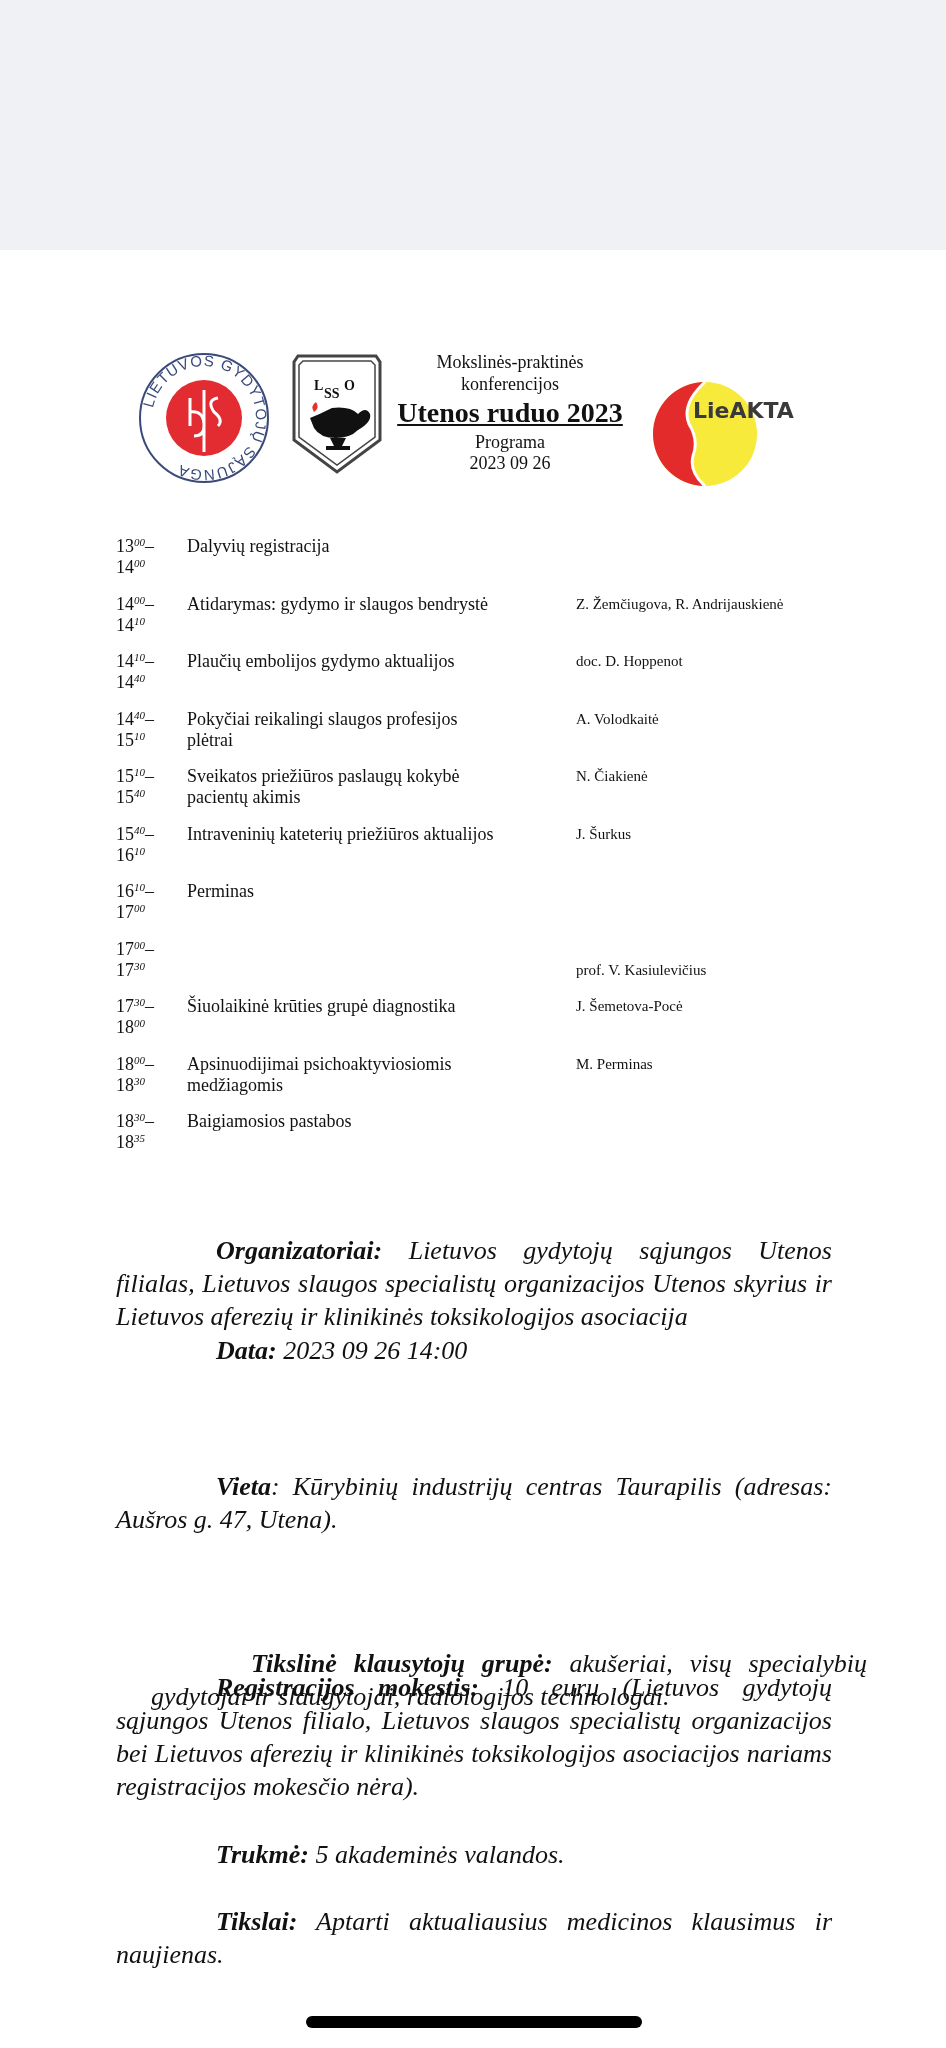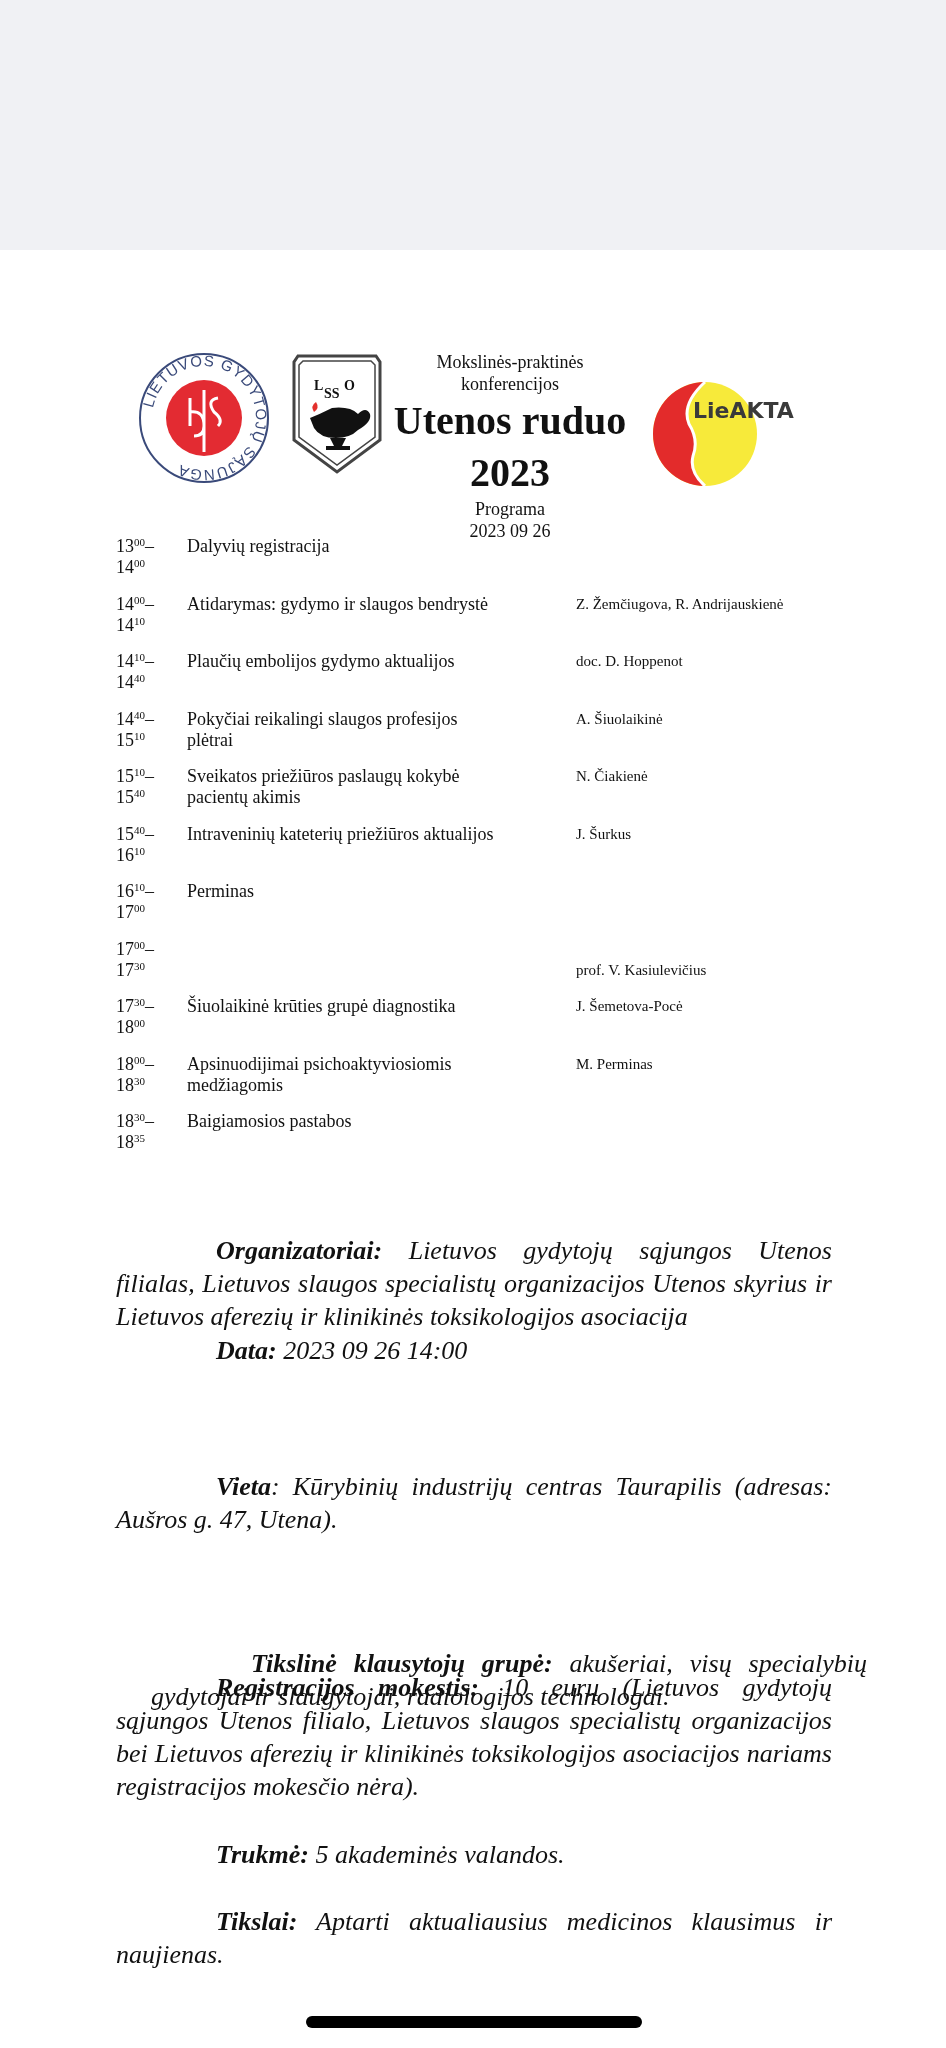--- a/index.html
+++ b/index.html
@@ -21,27 +21,27 @@
   
   .header { position: absolute; top: 350px; left: 0; width: 946px; height: 140px; }
   .logo-lgs { position: absolute; left: 138px; top: 0; width: 132px; height: 136px; }
   .logo-lsso { position: absolute; left: 292px; top: 2px; width: 90px; height: 124px; }
   .logo-lieakta { position: absolute; left: 645px; top: 26px; width: 160px; height: 110px; }
   .title-block {
     position: absolute; left: 380px; top: 2px; width: 260px; text-align: center;
     line-height: 1.2;
   }
   .title-block .sub { font-size: 18px; display: block; }
-  .title-block .main { font-size: 40px; font-weight: bold; display: block; line-height: 1.3; }
+  .title-block .main { font-size: 28px; font-weight: bold; display: block; line-height: 1.3; text-decoration: underline; }
 
   
   .schedule { position: absolute; left: 116px; top: 536px; width: 760px; }
   .row { position: relative; height: 57.5px; }
   .row .time { position: absolute; left: 0; top: 0; width: 70px; font-size: 18px; line-height: 21px; }
-  .row .time sup { font-size: 11px; vertical-align: 6px; line-height: 0; }
+  .row .time sup { font-size: 11px; vertical-align: 6px; line-height: 0; font-style: italic; }
   .row .topic { position: absolute; left: 71px; top: 0; width: 310px; font-size: 18px; line-height: 21px; }
   .row .speaker { position: absolute; left: 460px; top: 0; width: 220px; font-size: 15px; line-height: 21px; }
   .row .speaker.low { top: 21px; }
 
   
   .info { position: absolute; left: 116px; width: 716px; font-size: 26px; line-height: 33px; text-align: justify; }
   .info p { margin: 0; text-indent: 100px; font-style: italic; }
   .info b { font-weight: bold; }
 
   .home-indicator {
@@ -107,21 +107,21 @@
       <div class="speaker">Z. Žemčiugova, R. Andrijauskienė</div>
     </div>
     <div class="row">
       <div class="time"><span>14</span><sup>10</sup>–<br><span>14</span><sup>40</sup></div>
       <div class="topic">Plaučių embolijos gydymo aktualijos</div>
       <div class="speaker">doc. D. Hoppenot</div>
     </div>
     <div class="row">
       <div class="time"><span>14</span><sup>40</sup>–<br><span>15</span><sup>10</sup></div>
       <div class="topic">Pokyčiai reikalingi slaugos profesijos plėtrai</div>
-      <div class="speaker">A. Šiuolaikinė</div>
+      <div class="speaker">A. Volodkaitė</div>
     </div>
     <div class="row">
       <div class="time"><span>15</span><sup>10</sup>–<br><span>15</span><sup>40</sup></div>
       <div class="topic">Sveikatos priežiūros paslaugų kokybė pacientų akimis</div>
       <div class="speaker">N. Čiakienė</div>
     </div>
     <div class="row">
       <div class="time"><span>15</span><sup>40</sup>–<br><span>16</span><sup>10</sup></div>
       <div class="topic">Intraveninių kateterių priežiūros aktualijos</div>
       <div class="speaker">J. Šurkus</div>

